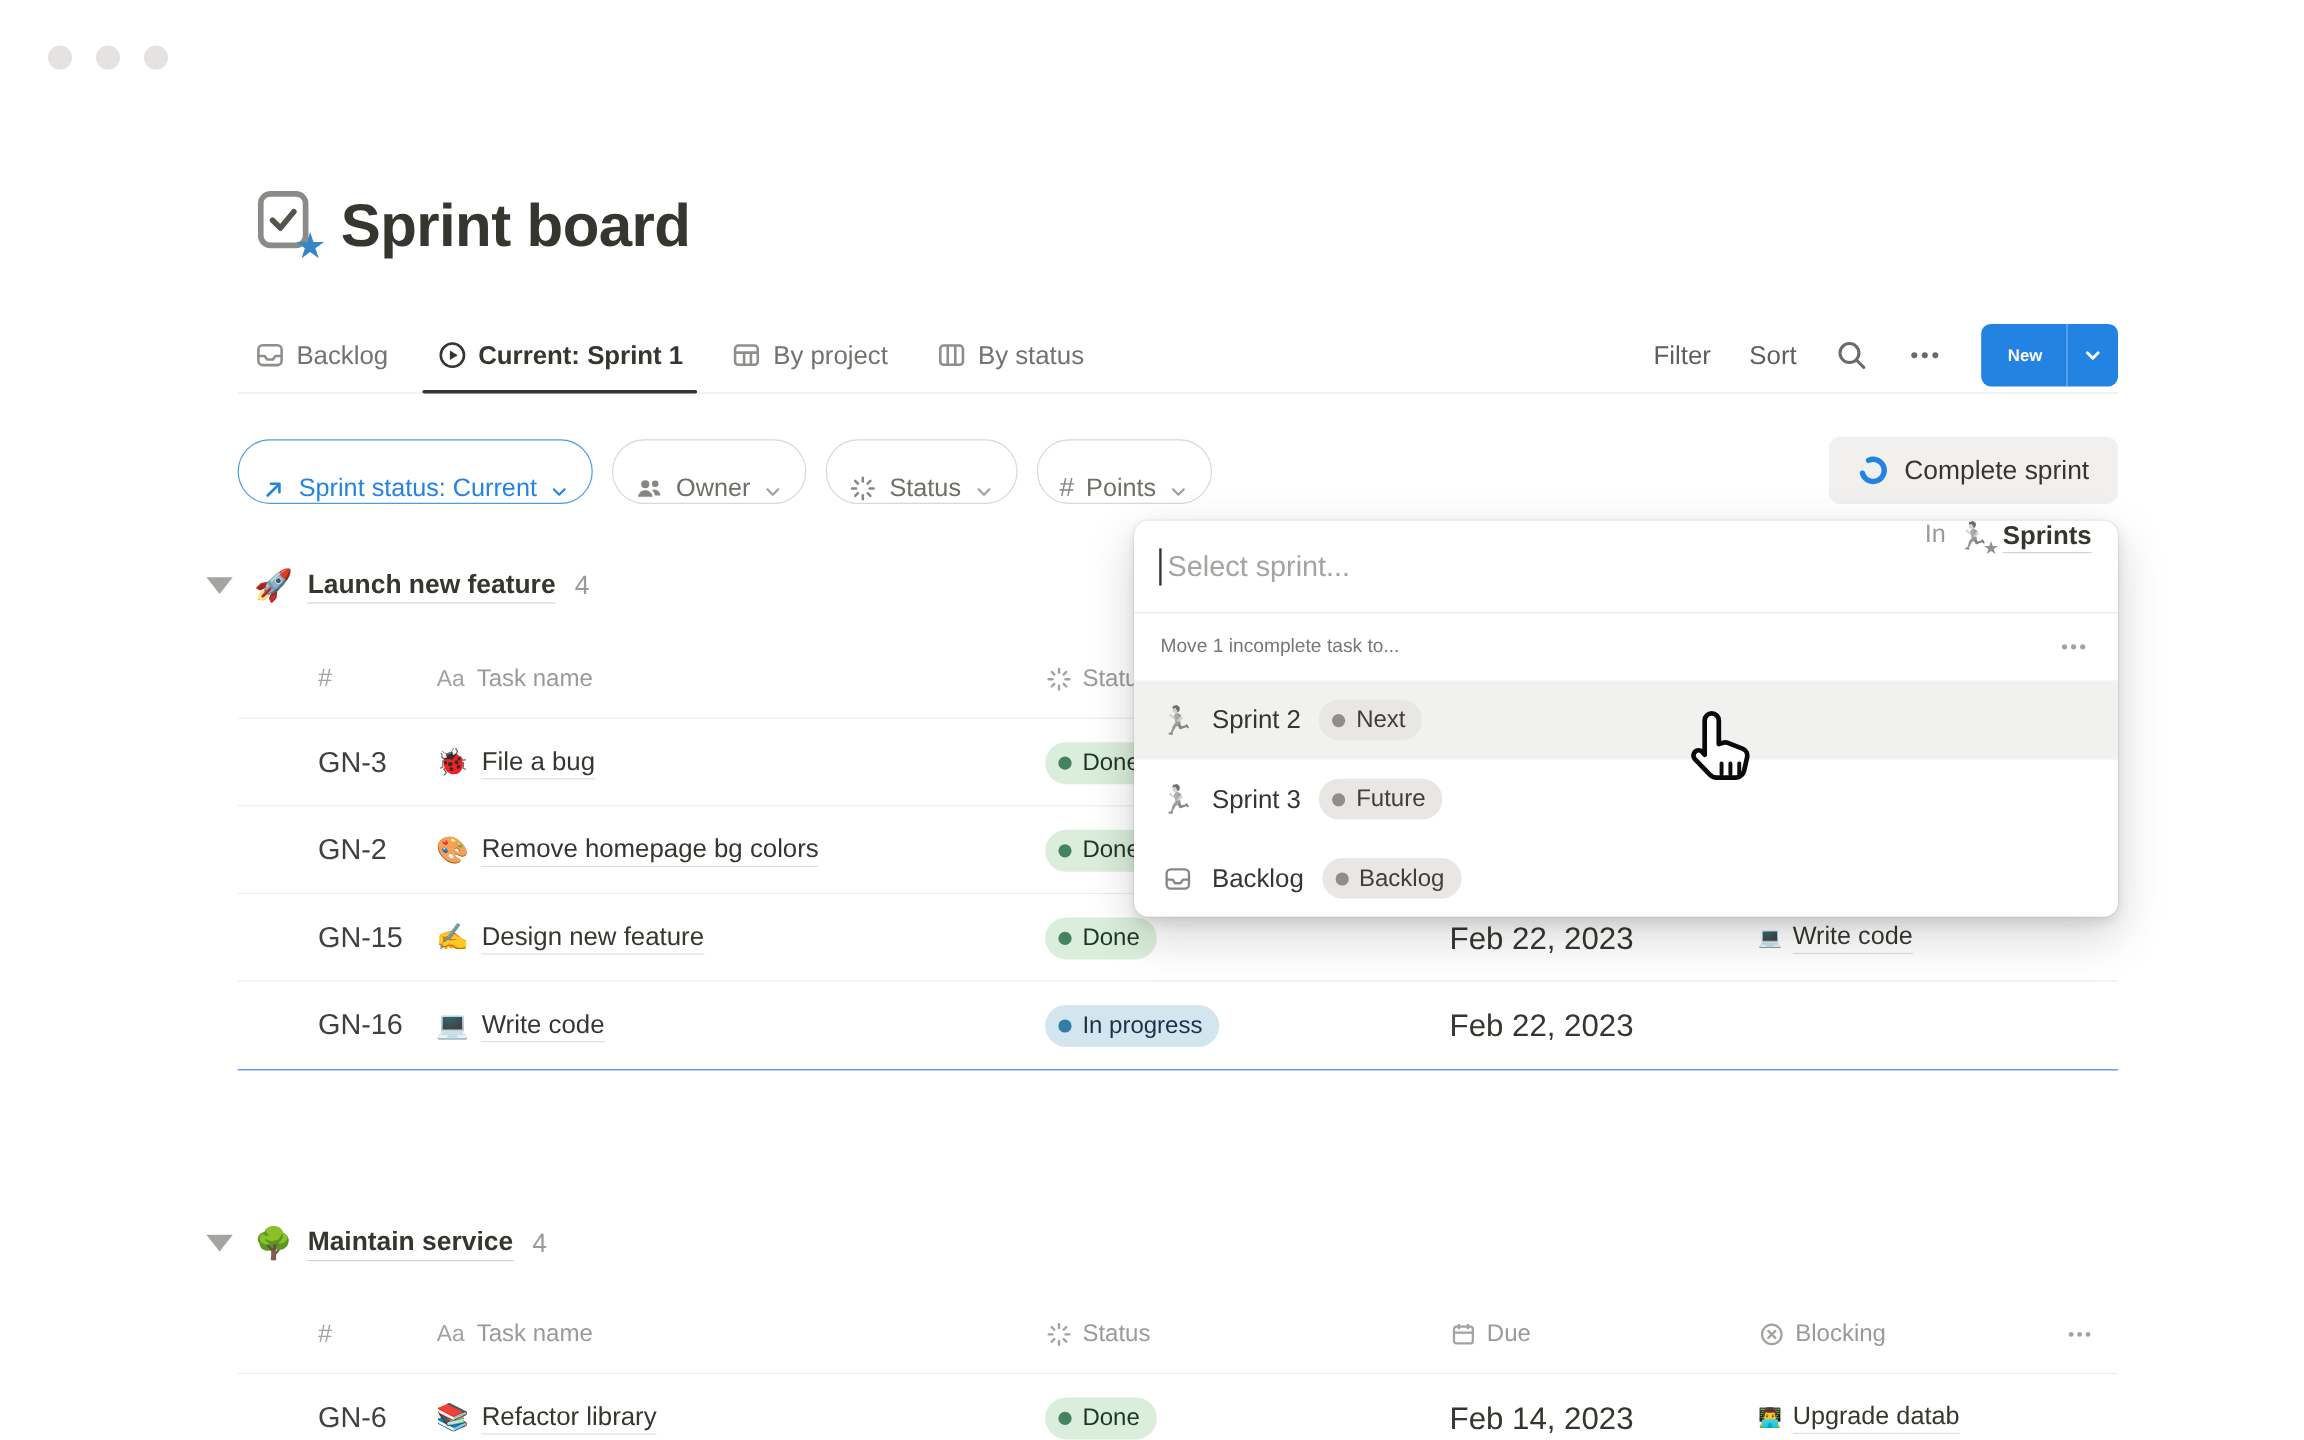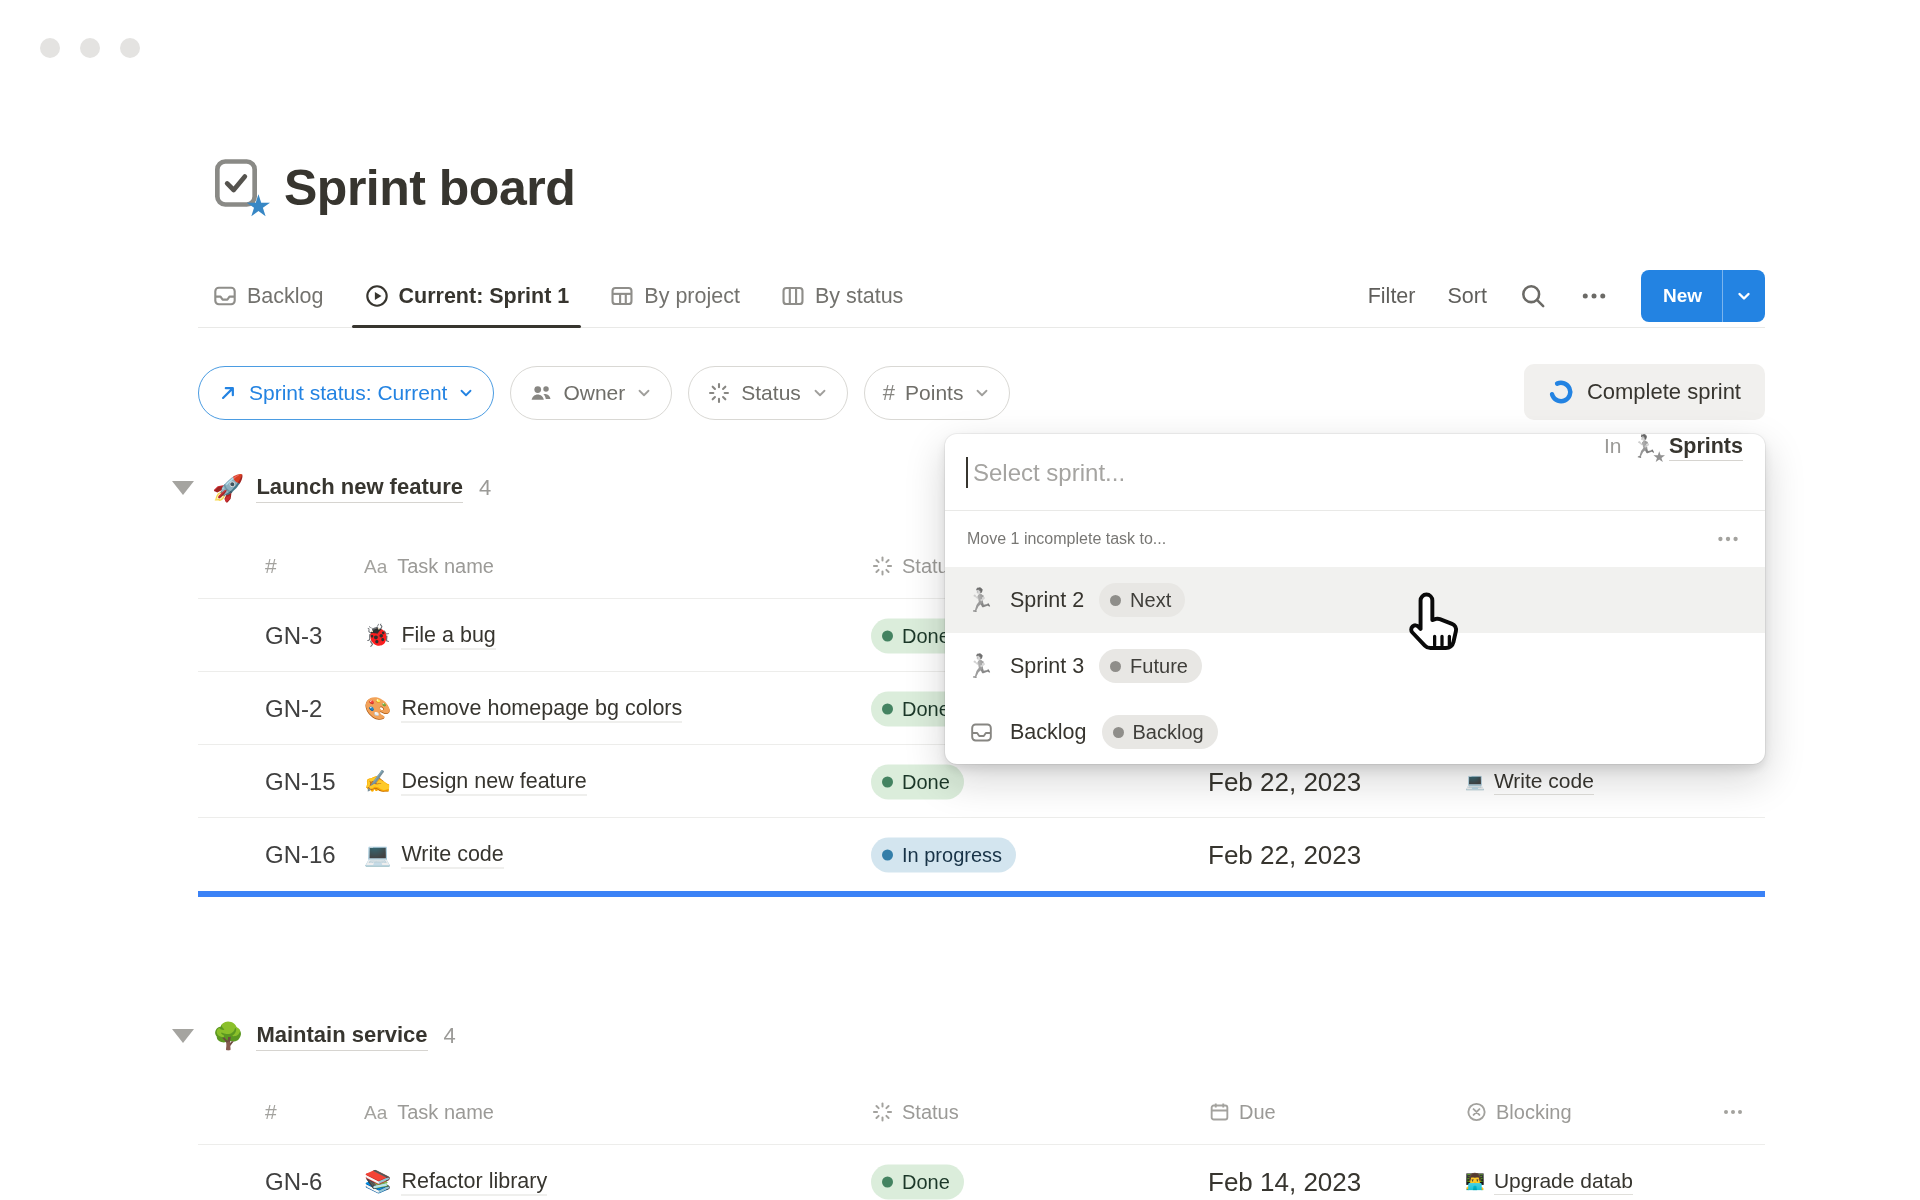--- a/index.html
+++ b/index.html
@@ -22,27 +22,27 @@
   .tab{position:relative;display:flex;align-items:center;gap:9px;padding:0 12px;height:62px;
        font-size:21.5px;font-weight:500;color:#73726e;cursor:pointer;}
   .tab .ic{color:#8f8e8a;}
   .tab.active{color:#37352f;font-weight:600;}
   .tab.active .ic{color:#37352f;}
   .tab.active::after{content:"";position:absolute;left:0;right:0;bottom:-1px;height:3px;background:#37352f;border-radius:2px;}
   .tab-right{position:absolute;right:0;top:0;height:62px;display:flex;align-items:center;gap:32px;}
   .tool-text{font-size:21.5px;color:#5f5e5b;cursor:pointer;}
   .icon-btn{color:#6b6a66;cursor:pointer;}
   .new-btn{display:flex;align-items:center;height:52px;background:#2383e2;border-radius:8px;overflow:hidden;cursor:pointer;}
-  .new-btn .nb-label{color:#fff;font-size:19px;font-weight:600;padding:0 20px 0 22px;}
+  .new-btn .nb-label{color:#fff;font-size:14px;font-weight:600;padding:0 20px 0 22px;}
   .new-btn .nb-split{width:1px;align-self:stretch;background:rgba(255,255,255,0.4);}
   .new-btn .nb-caret{padding:0 11px;color:#fff;display:flex;align-items:center;}
 
   
   .chips-row{position:absolute;left:0;top:366px;display:flex;gap:16px;}
-  .chip{display:flex;align-items:center;gap:10px;height:52px;padding:0 18px;border:1.5px solid #d9d8d4;
+  .chip{display:flex;align-items:flex-end;gap:10px;height:52px;padding:0 18px;border:1.5px solid #d9d8d4;
         border-radius:27px;font-size:21px;font-weight:500;color:#6f6e69;background:#fff;cursor:pointer;}
   .chip .chev{color:#a09f9c;}
   .chip.active{border-color:#4b9ce2;color:#2383e2;}
   .chip.active .chev{color:#2383e2;}
   .chip .hashg{font-size:22px;color:#878682;font-weight:400;}
   .complete-btn{position:absolute;right:0;top:364px;display:flex;align-items:center;gap:13px;height:56px;
         padding:0 24px;background:#f1f0ee;border-radius:10px;font-size:22px;font-weight:500;color:#37352f;cursor:pointer;}
 
   
   .group-hd{position:absolute;left:0;display:flex;align-items:center;height:52px;}
@@ -55,21 +55,21 @@
   
   .thead{position:absolute;left:0;right:0;height:64px;}
   .thead .hc{position:absolute;top:50%;transform:translateY(-50%);display:flex;align-items:center;gap:8px;
              font-size:20px;color:#9b9a97;cursor:pointer;}
   .thead .ic{color:#a3a29e;}
   .aa{font-size:19px;color:#a3a29e;margin-right:2px;}
   .hashh{font-size:21px;color:#a3a29e;}
   .c-id{left:67px;}  .c-name{left:166px;} .c-status{left:673px;} .c-due{left:1010px;} .c-block{left:1267px;}
   .hc.c-more{left:auto;right:20px;}
   .trow{position:absolute;left:0;right:0;height:73px;border-top:1px solid #ededeb;}
-  .trow.last{border-bottom:6px solid #3b82f6;}
+  .trow.last{border-bottom:1px solid #3b82f6;}
   .cell{position:absolute;top:50%;transform:translateY(-50%);display:flex;align-items:center;}
   .cell-id{left:67px;font-size:24px;color:#404040;}
   .cell-name{left:166px;gap:10px;cursor:pointer;}
   .cell-name .e{font-size:22px;}
   .cell-name .t{font-size:21.5px;font-weight:500;color:#37352f;border-bottom:1.5px solid #e0dfdb;padding-bottom:1px;}
   .cell-status{left:673px;}
   .cell-due{left:1010px;font-size:26px;color:#37352f;}
   .cell-block{left:1267px;gap:9px;}
   .cell-block .t{font-size:21px;color:#37352f;border-bottom:1.5px solid #e0dfdb;padding-bottom:1px;cursor:pointer;}
   .badge{display:inline-flex;align-items:center;gap:9px;height:35px;padding:0 14px 0 11px;border-radius:18px;

